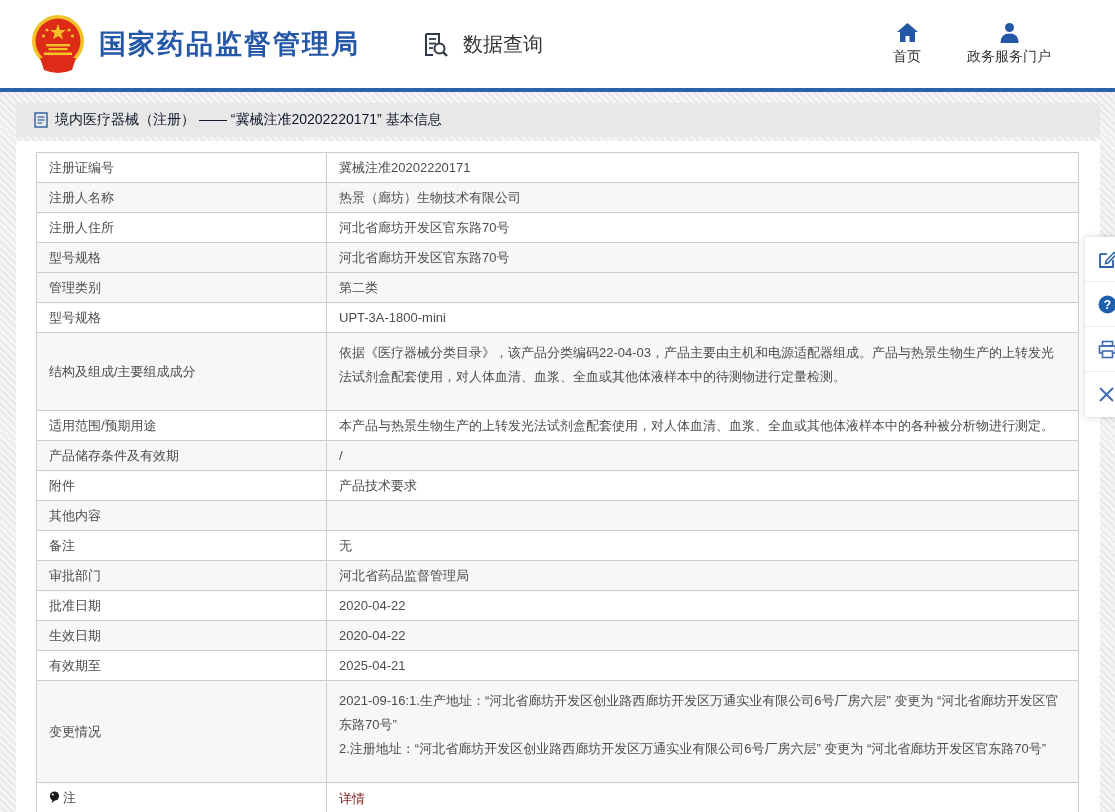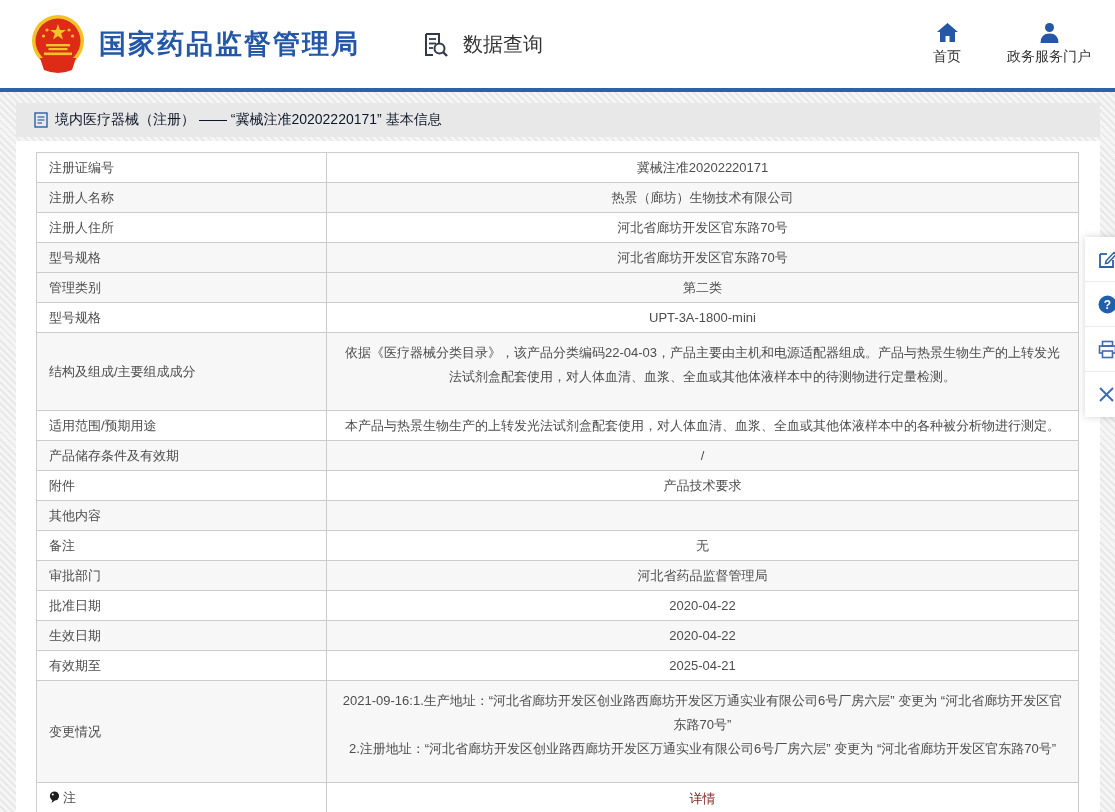--- a/index.html
+++ b/index.html
@@ -8,21 +8,21 @@
   body { position:relative; }
 
   
   .page-header { height:88px; background:#ffffff; display:flex; align-items:center; padding:0 0 0 30px; }
   .emblem { width:56px; height:60px; flex:0 0 auto; }
   .brand { margin-left:13px; }
   .brand-cn { font-size:27px; font-weight:bold; color:#2457a6; letter-spacing:2px; line-height:30px; }
   .brand-en { font-size:12px; color:#2f62ab; margin-top:3px; }
   .query { display:flex; align-items:center; gap:14px; margin-left:62px; font-size:20px; color:#333; }
   .query svg { display:block; }
-  .header-nav { margin-left:auto; display:flex; gap:46px; padding-right:24px; }
+  .header-nav { margin-left:auto; display:flex; gap:46px; padding-right:64px; }
   .nav-item { display:flex; flex-direction:column; align-items:center; gap:5px; cursor:pointer; }
   .nav-item .lbl { font-size:14px; color:#333; white-space:nowrap; }
   .header-divider { height:4px; background:#2b63ab; }
 
   
   .page-area { position:absolute; top:92px; left:0; right:0; bottom:0;
     background-color:#ededed;
     background-image:repeating-linear-gradient(45deg, #f5f5f5 0 3px, #e8e8e8 3px 5px);
     padding:11px 15px 12px 16px; }
 
@@ -30,21 +30,21 @@
     padding:0 18px; gap:7px; margin-bottom:4px; }
   .breadcrumb-bar .bc-text { font-size:14px; color:#0f172a; }
 
   .content-card { background:#ffffff; padding:11px 20px 10px 20px; min-height:655px; }
 
   
   table.info { border-collapse:collapse; width:1043px; table-layout:fixed; }
   table.info td { border:1px solid #cccccc; font-size:13px; color:#4d4d4d;
     padding:6px 12px; line-height:17px; vertical-align:middle; }
   td.k { width:290px; background:transparent; }
-  td.v { text-align:center; }
+  td.v { text-align:left; }
   tr.alt td { background:#f7f7f7; }
   tr td.tall { line-height:24px; padding-top:8px; padding-bottom:21px; }
   .prewrap { white-space:pre-line; }
   a.detail-link { color:#7f1d1d; text-decoration:none; cursor:pointer; }
   .note-label { display:inline-flex; align-items:center; gap:3px; }
 
   
   .side-panel { position:absolute; top:237px; left:1085px; width:120px; background:#fff;
     box-shadow:0 0 7px rgba(0,0,0,.18); }
   .sp-item { height:45px; display:flex; align-items:center; gap:9px; padding-left:13px;

